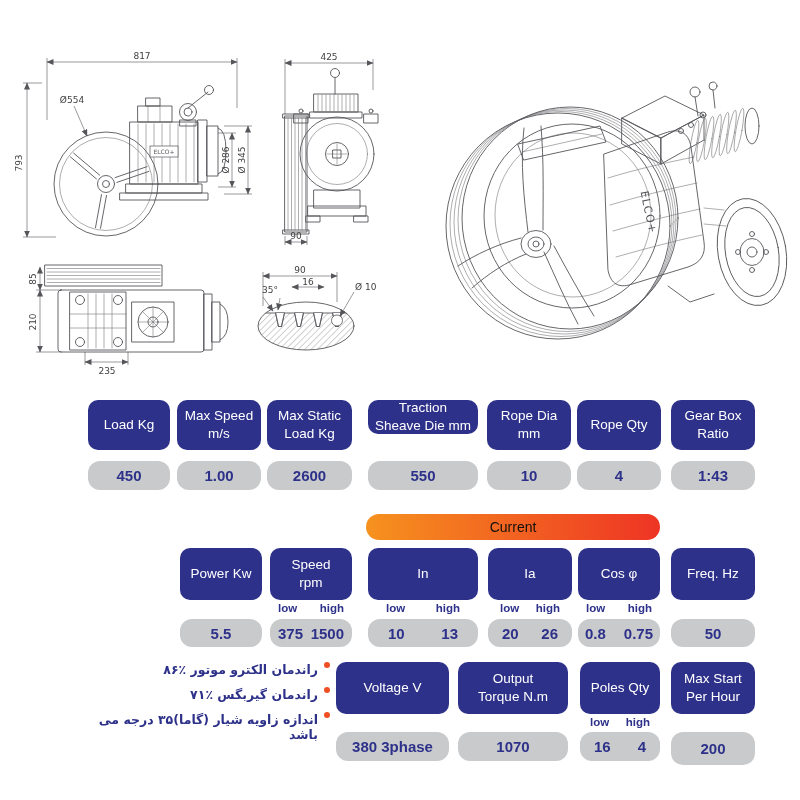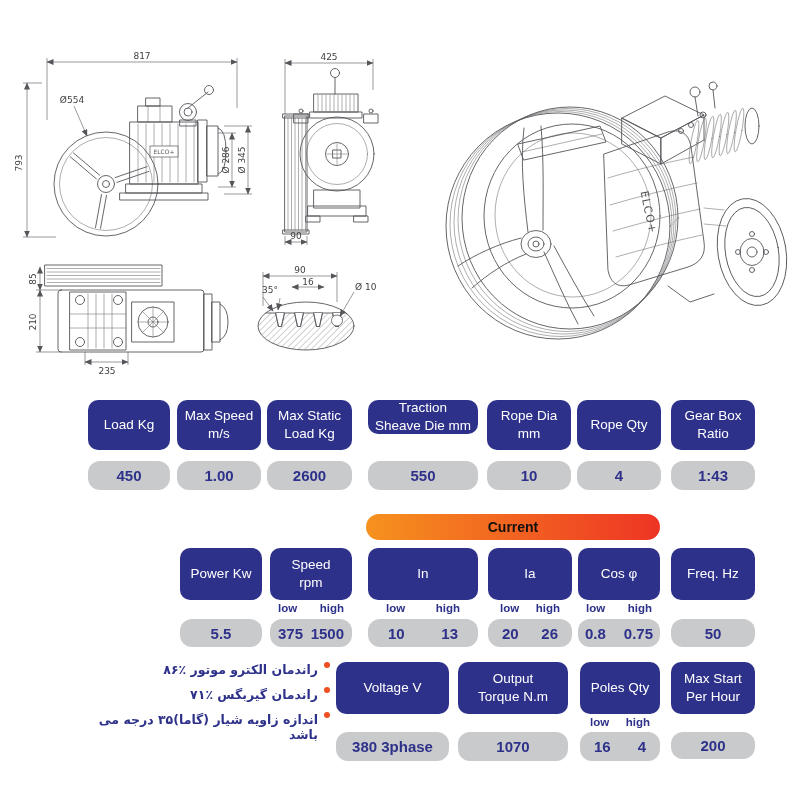--- a/index.html
+++ b/index.html
@@ -19,21 +19,21 @@
          display:flex; align-items:center; justify-content:center; text-align:center;
          font-size:13.5px; line-height:1.32; white-space:pre-line; }
   .val { position:absolute; background:#c9cacc; color:#2d3189; border-radius:12px;
          display:flex; align-items:center; justify-content:center;
          font-weight:bold; font-size:15px; }
   .val.pair { justify-content:space-between; }
   .lowhigh { position:absolute; display:flex; justify-content:space-between;
              color:#2d3189; font-weight:bold; font-size:11.5px; }
   .banner { position:absolute; background:linear-gradient(90deg,#f6921e,#ee3424);
             border-radius:13px; display:flex; align-items:center; justify-content:center;
-            font-weight:bold; font-size:14px; color:#13100d; }
+            font-weight:normal; font-size:14px; color:#13100d; }
 
   
   .notes { position:absolute; left:80px; top:662px; width:250px; direction:rtl; }
   .note-line { display:flex; height:25px;
                font-family:"DejaVu Sans", sans-serif; font-weight:bold; font-size:12.5px;
                color:#2d3189; }
   .bullet { width:6px; height:6px; border-radius:50%; background:#f04e23;
             margin-left:6px; flex:0 0 auto; }
 </style>
 </head>
@@ -403,21 +403,21 @@
   <span>low</span>
     <span>high</span>
 </div>
 
 <div class="val" style="left:336px;top:732px;width:113px;height:29px">380 3phase</div>
 <div class="val" style="left:458px;top:732px;width:110px;height:29px">1070</div>
 <div class="val pair" style="left:580px;top:732px;width:80px;height:29px;padding:0 14px;box-sizing:border-box">
   <span>16</span>
     <span>4</span>
 </div>
-<div class="val" style="left:671px;top:732px;width:84px;height:27px">200</div>
+<div class="val" style="left:671px;top:732px;width:84px;height:33px">200</div>
 
 <div class="notes">
   <div class="note-line">
     <span class="bullet"></span>
     <span>راندمان الکترو موتور ٪۸۶</span>
   </div>
   <div class="note-line">
     <span class="bullet"></span>
     <span>راندمان گیربگس ٪۷۱</span>
   </div>

